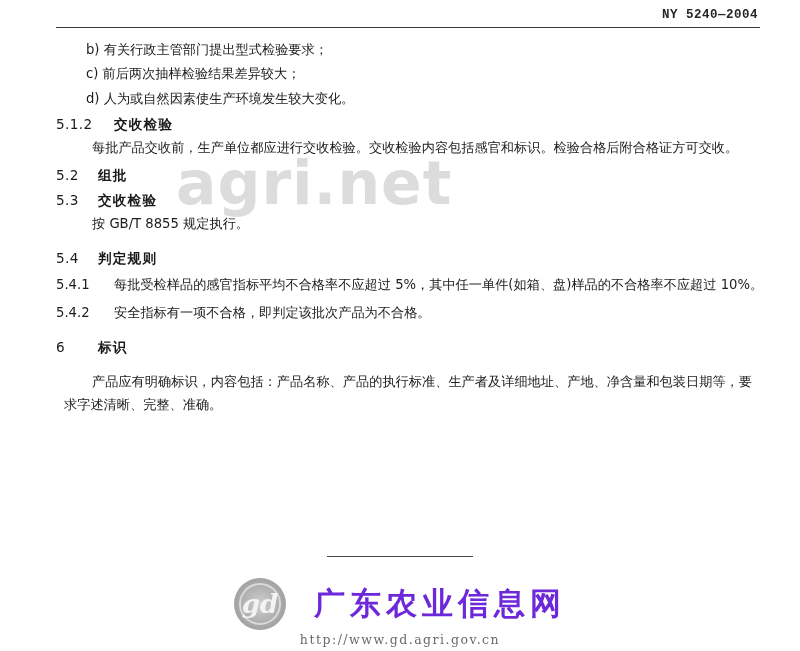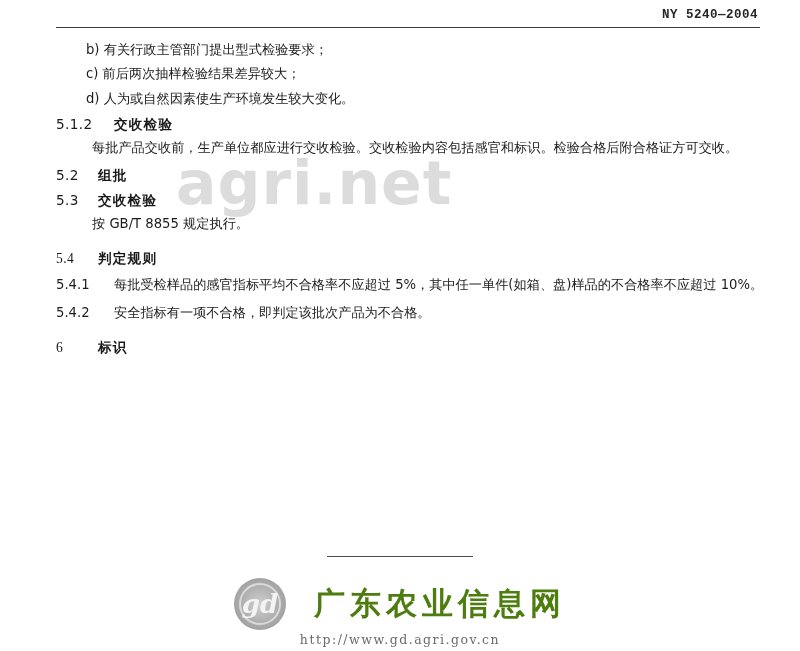--- a/index.html
+++ b/index.html
@@ -94,21 +94,20 @@
     text-indent: -58px;
     width: 688px;
   }
   .hang .num {
     display: inline-block;
     width: 58px;
     text-indent: 0;
   }
   .spaced {
     margin-top: 14px;
-    font-family: Liberation Serif, serif;
   }
   
   .bottom-rule {
     position: absolute;
     left: 327px;
     top: 556px;
     width: 146px;
     height: 1px;
     background: #4a4a4a;
   }
@@ -165,21 +164,21 @@
     font-style: italic;
     font-size: 26px;
     color: #f2f2f2;
     font-weight: 700;
   }
   .footer-title {
     font-family: "DejaVu Sans", "Liberation Sans", sans-serif;
     font-size: 31px;
     font-weight: 700;
     letter-spacing: 5px;
-    color: #4d7c0f;
+    color: #6d28d9;
   }
   .footer-url {
     margin-top: 2px;
     font-family: "DejaVu Serif", "Liberation Serif", serif;
     font-size: 12.5px;
     letter-spacing: 1.5px;
     color: #6b6b6b;
   }
 </style>
 </head>
@@ -218,20 +217,21 @@
       <span class="num">5.4.1</span><span>每批受检样品的感官指标平均不合格率不应超过 5%，其中任一单件(如箱、盘)样品的不合格率不应超过 10%。</span>
     </div>
 
     <div class="para hang">
       <span class="num">5.4.2</span><span>安全指标有一项不合格，即判定该批次产品为不合格。</span>
     </div>
 
     <div class="sec-head spaced">
       <span class="num">6</span><span class="title">标识</span>
     </div>
+    <div class="para body-para indent spaced">产品应有明确标识，内容包括：产品名称、产品的执行标准、生产者及详细地址、产地、净含量和包装日期等，要求字述清晰、完整、准确。</div>
 
   </div>
 
   <div class="bottom-rule"></div>
 
   <div class="watermark">agri.net</div>
 
   <div class="footer">
     <div class="footer-row">
       <div class="logo-mark">

